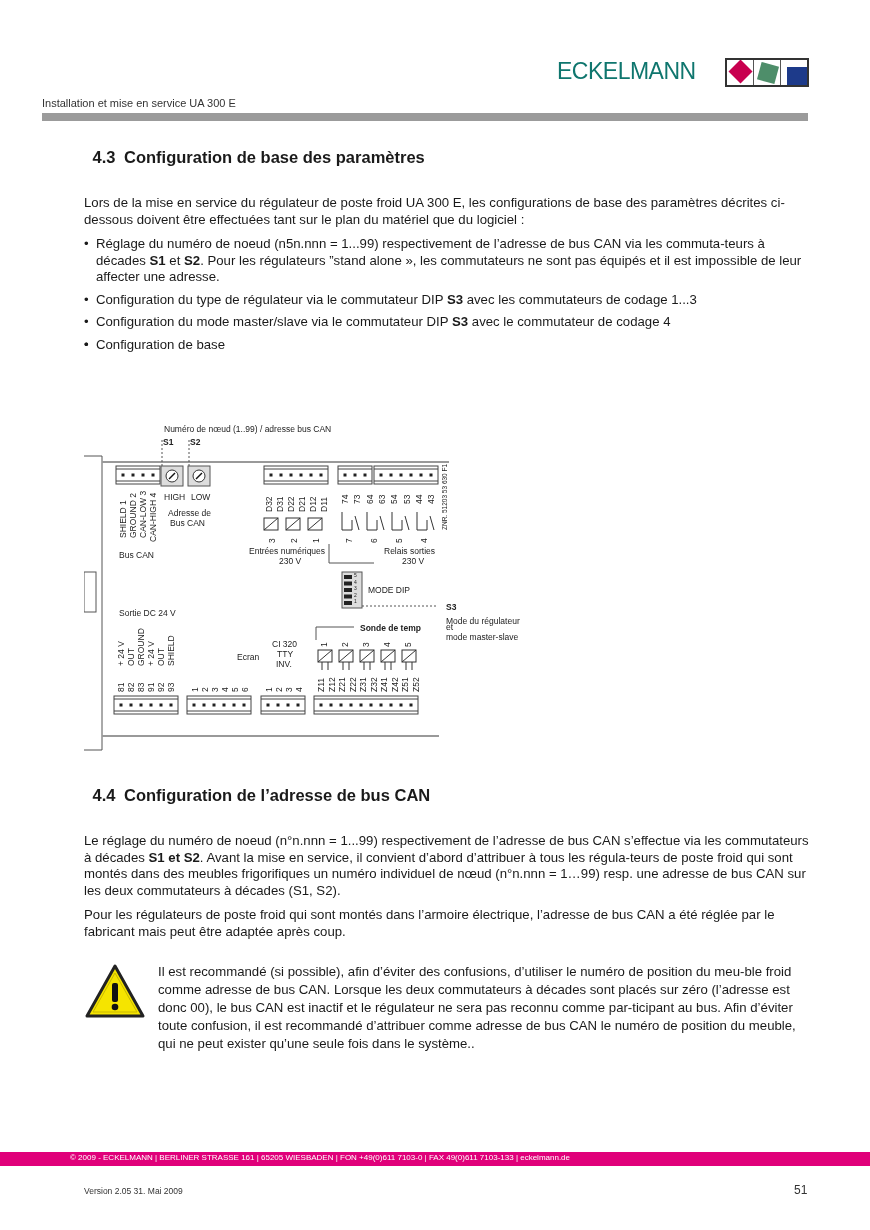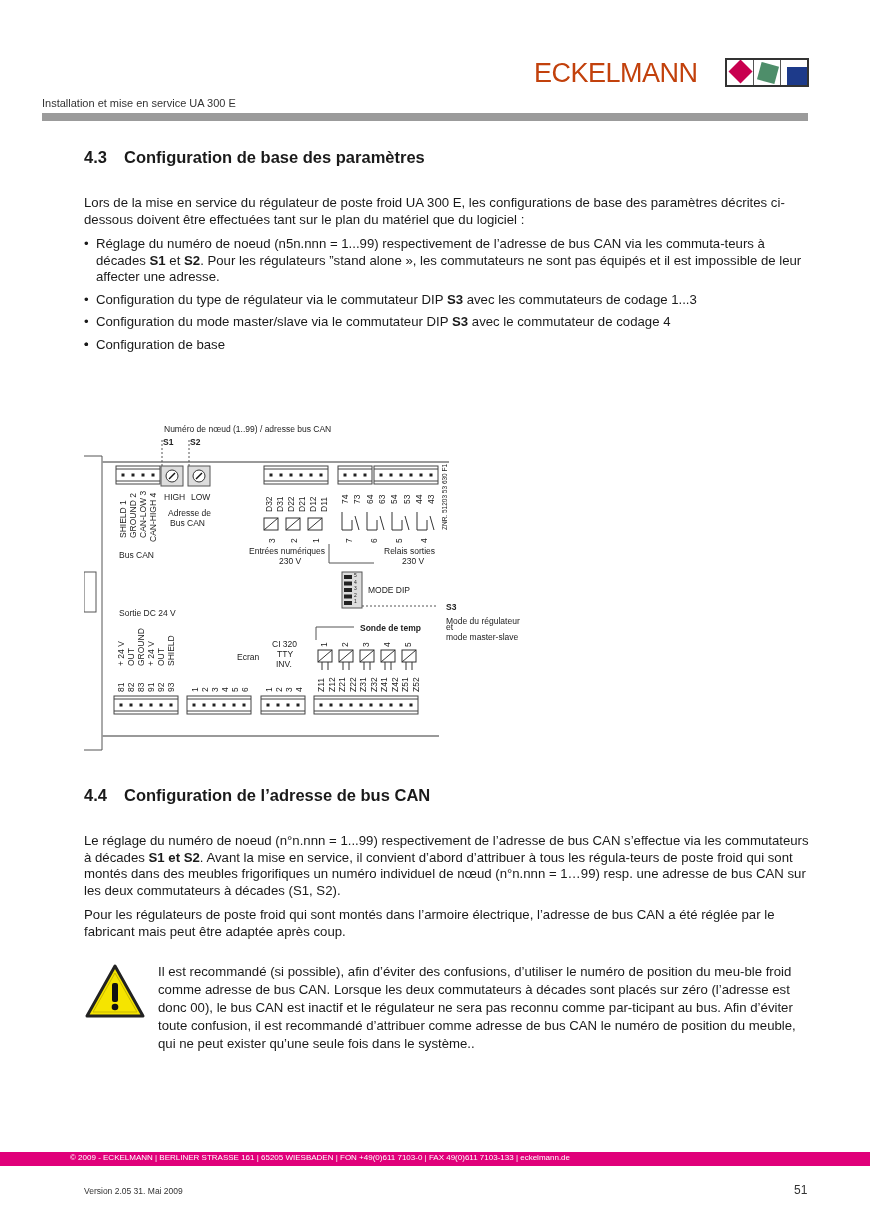--- a/index.html
+++ b/index.html
@@ -1,27 +1,27 @@
 <!DOCTYPE html>
 <html><head>
 <meta charset="utf-8">
 <style>
   html, body { margin:0; padding:0; }
   body { width:870px; height:1230px; background:#fff; position:relative; overflow:hidden;
          font-family:"Liberation Sans", sans-serif; color:#1a1a1a; }
   .abs { position:absolute; }
   
-  #logo-text { left:534px; top:58px; font-size:27px; letter-spacing:-0.5px; color:#c2410c; font-family:"Liberation Sans", sans-serif; }
+  #logo-text { left:557px; top:58px; font-size:23px; letter-spacing:-0.5px; color:#0f766e; font-family:"Liberation Sans", sans-serif; }
   #logo-boxes { left:725px; top:58px; width:84px; height:29px; border:2px solid #333; box-sizing:border-box; display:flex; }
   #logo-boxes .cell { flex:1; border-right:1px solid #555; position:relative; overflow:hidden; }
   #logo-boxes .cell:last-child { border-right:none; }
   #running-head { left:42px; top:97px; font-size:11px; color:#333; }
   #head-bar { left:42px; top:113px; width:766px; height:8px; background:#9b9b9b; }
   h2 { margin:0; font-size:16.5px; font-weight:bold; position:absolute; }
-  h2 .num { display:inline-block; width:40px; }
+  h2 .num { display:inline-block; width:40px;text-align:center; }
   .para { position:absolute; left:84px; width:730px; font-size:13.2px; line-height:16.5px; }
   .bullets { position:absolute; left:84px; width:730px; margin:0; padding:0; list-style:none; font-size:13.2px; line-height:16.5px; }
   .bullets li { position:relative; padding-left:12px; margin-bottom:6px; }
   .bullets li .dot { position:absolute; left:0; top:0; }
   b { font-weight:bold; }
   
   #diagram { left:84px; top:420px; width:460px; height:340px; }
   .dtext { position:absolute; font-size:8.5px; color:#222; white-space:nowrap; line-height:10px; }
   .vtext { position:absolute; font-size:8.5px; color:#222; white-space:nowrap; transform-origin:left top; transform:rotate(-90deg); line-height:10px; }
   

